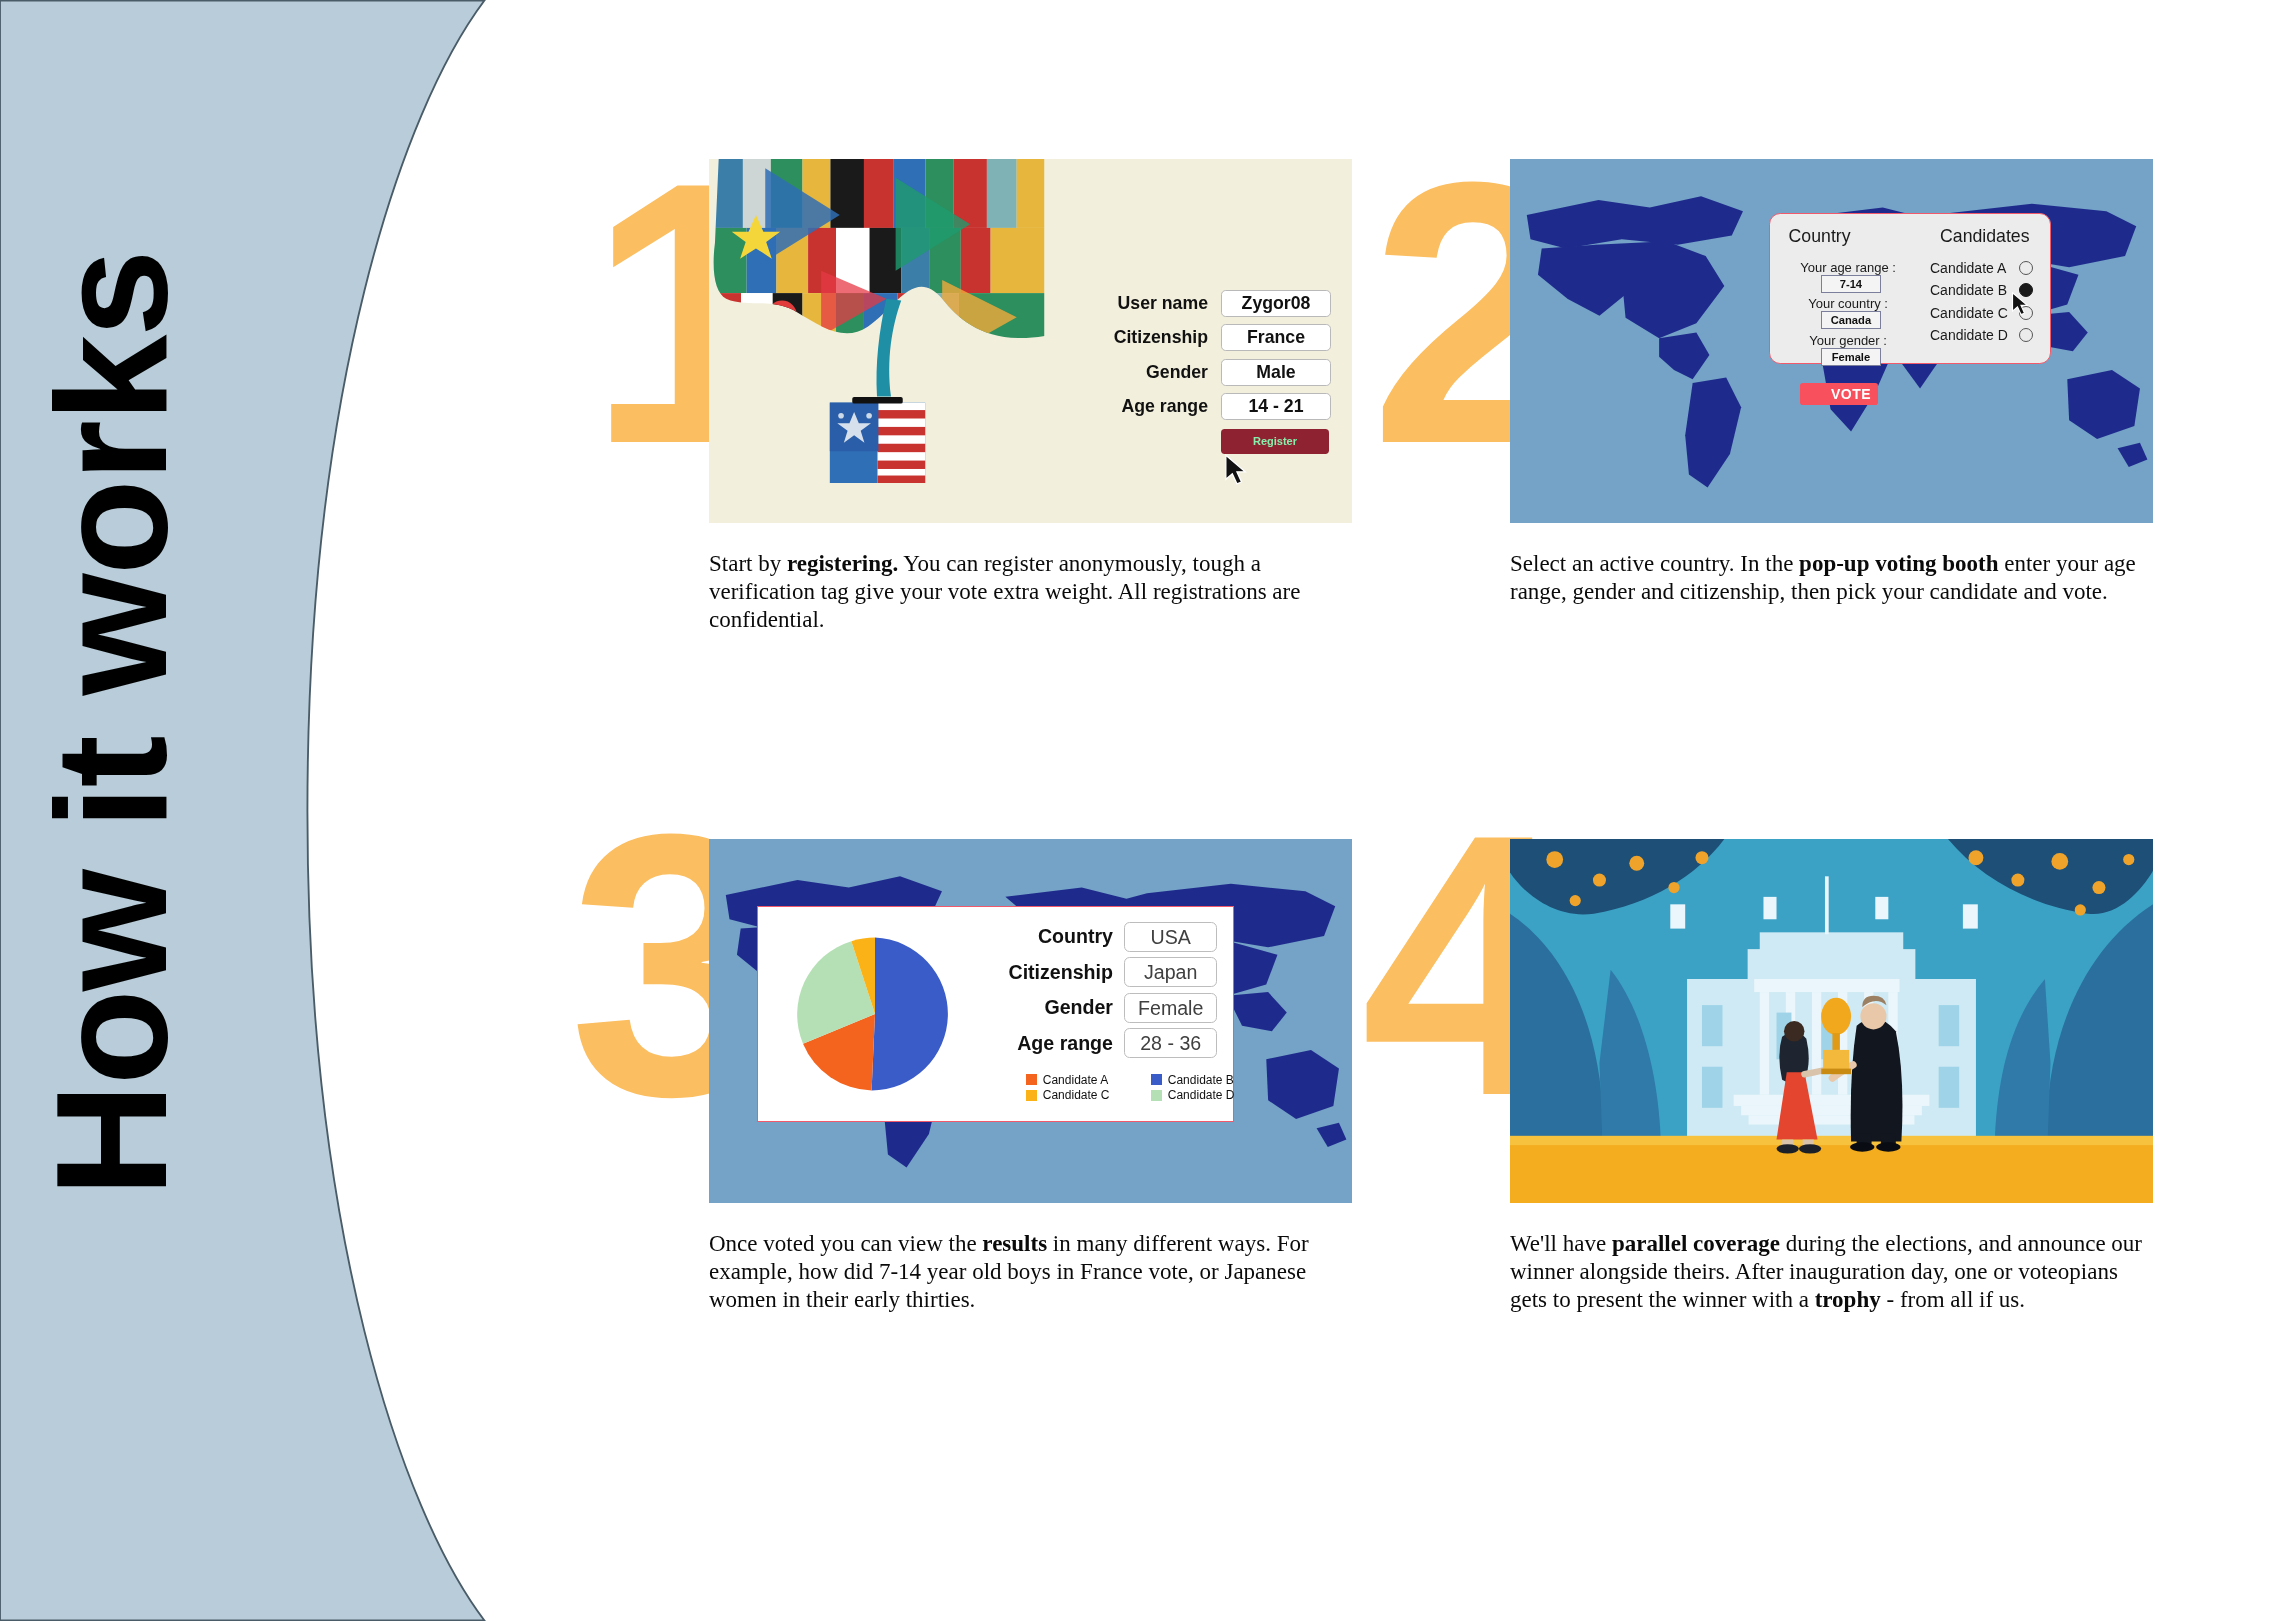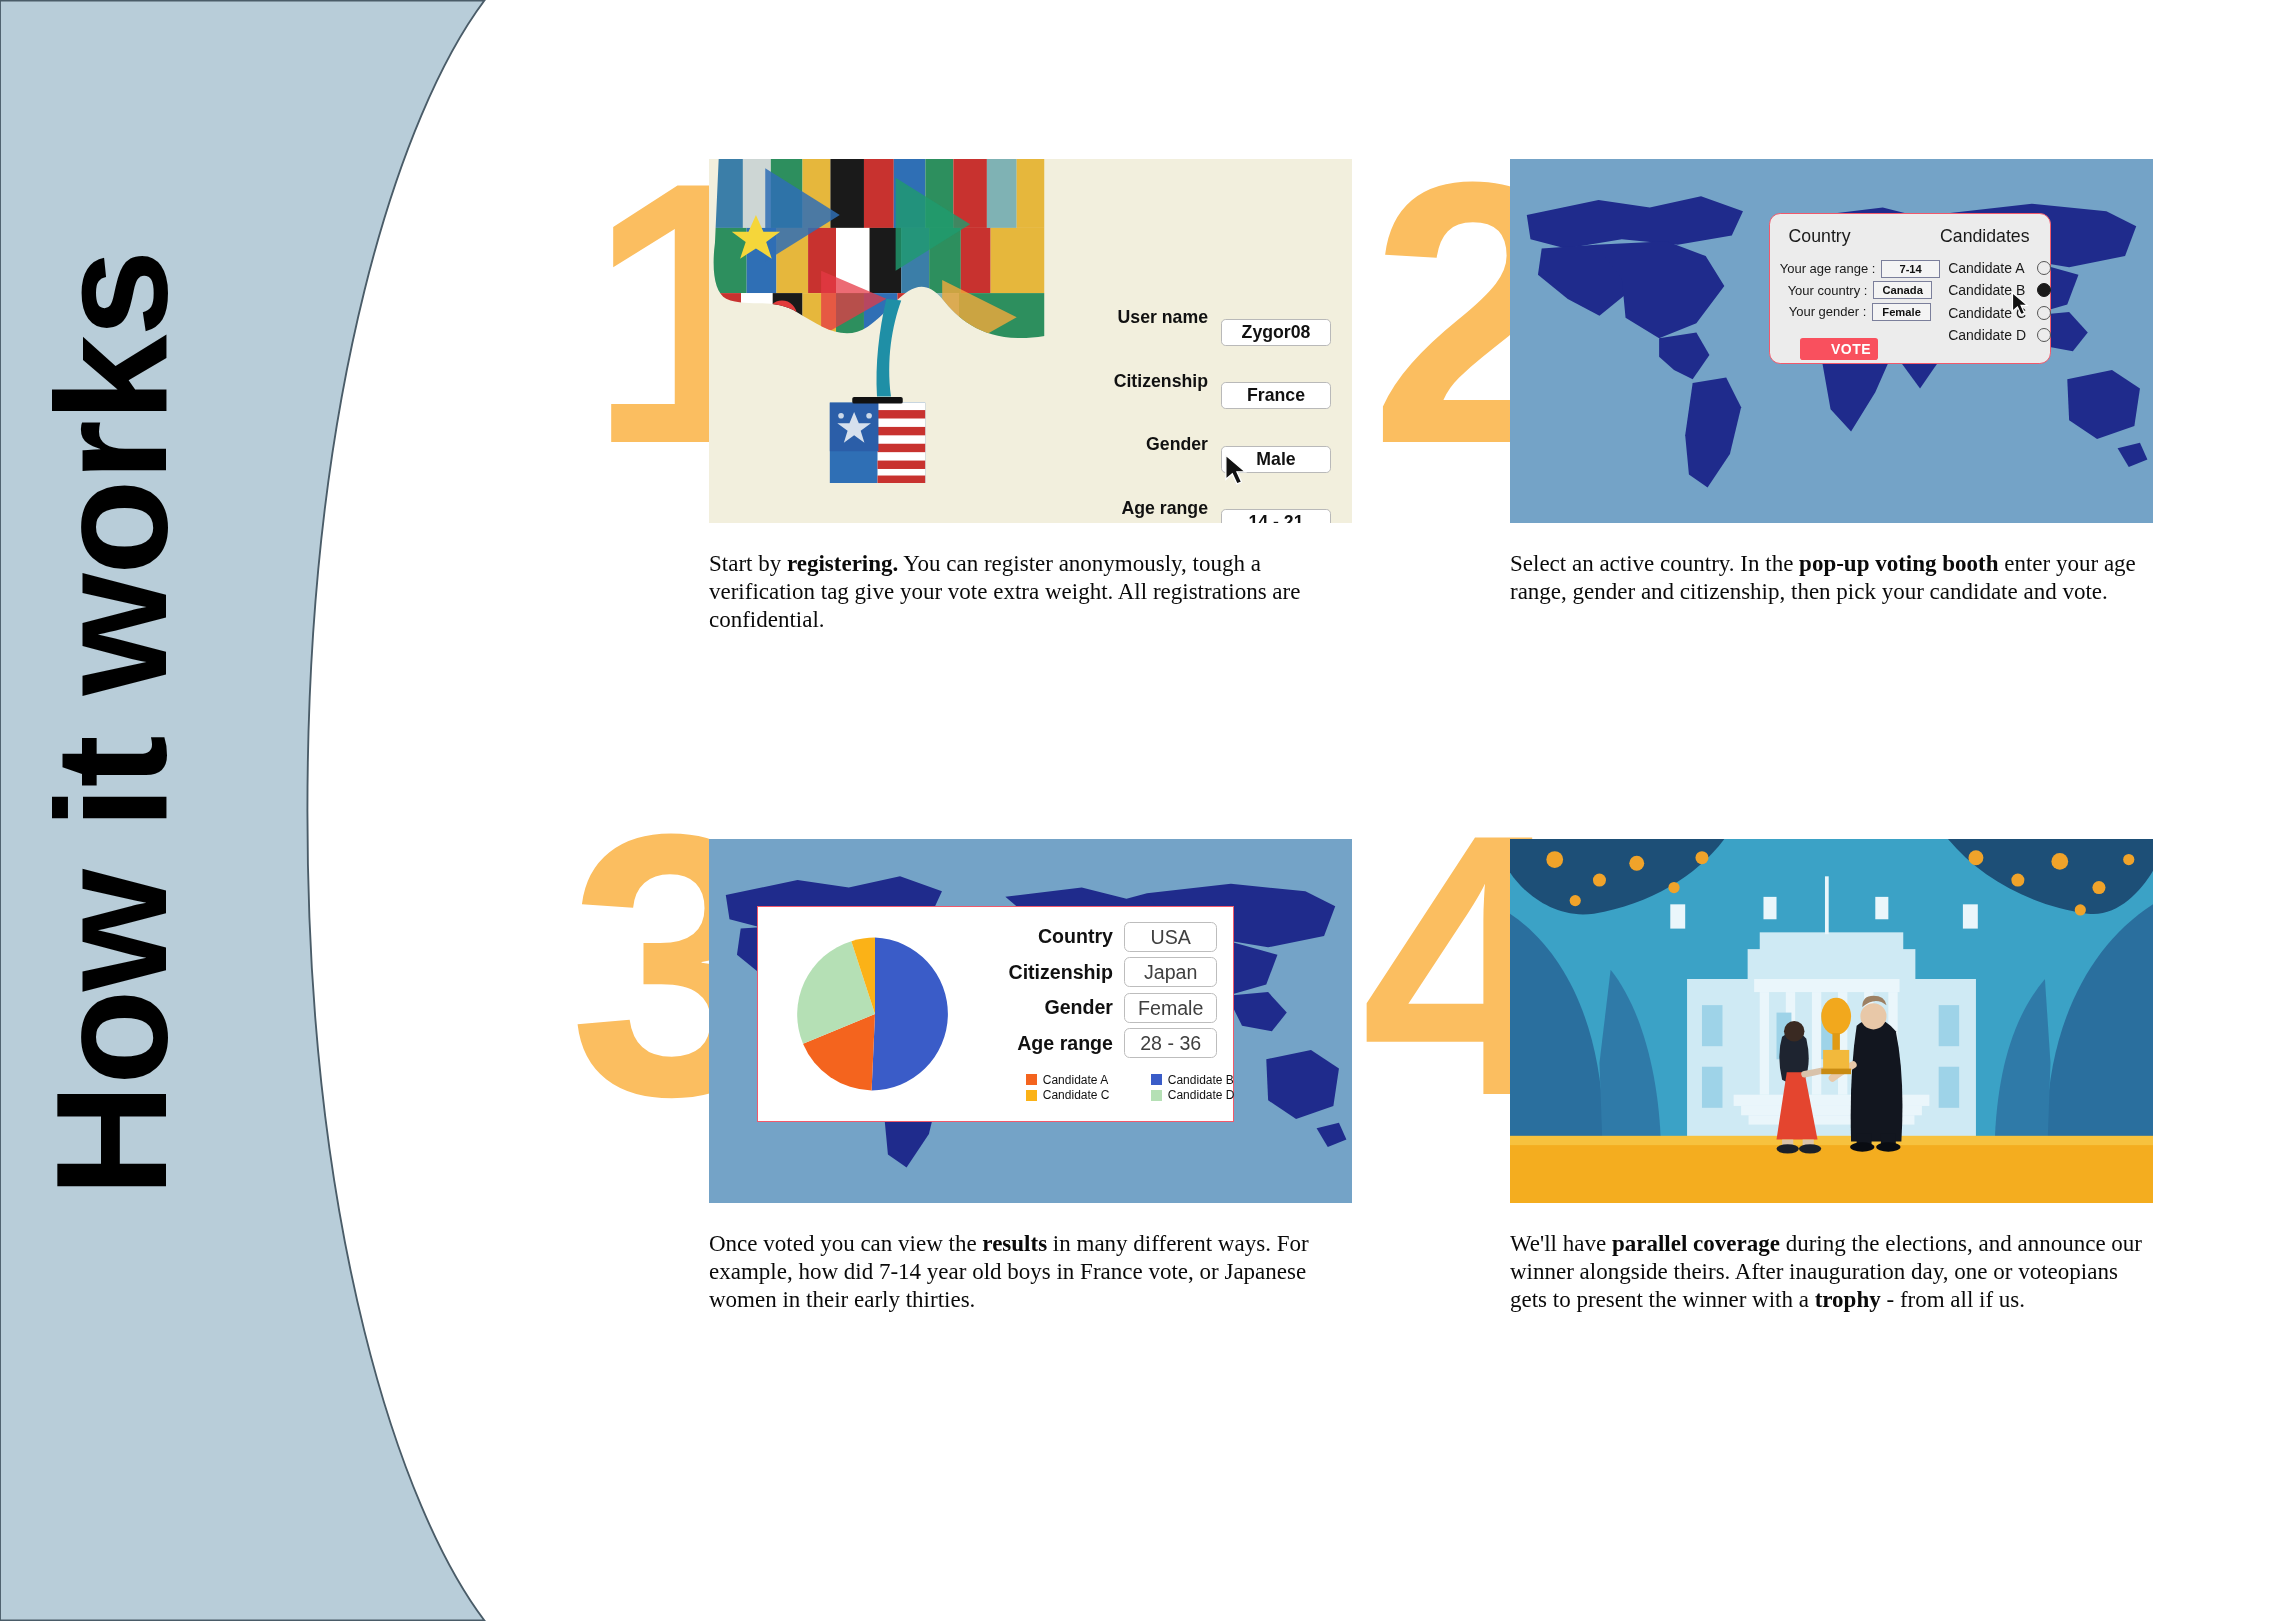--- a/index.html
+++ b/index.html
@@ -84,21 +84,21 @@
   }
   .logo .globe{
     display:inline-block;width:41px;height:41px;vertical-align:-3.7px;margin:0 0.9px;
   }
   .reg-form{position:absolute;left:359px;top:131px;}
   .reg-row{display:flex;align-items:center;justify-content:flex-end;margin-bottom:7.5px;}
   .reg-label{font-size:17.7px;font-weight:bold;color:#111;text-align:right;width:140px;margin-right:13px;}
   .reg-value{
     width:108px;height:25px;line-height:25px;text-align:center;
     background:#fff;border:0.9px solid #b9b9b9;border-radius:4.7px;
-    font-size:17.7px;font-weight:bold;color:#111;margin-top:29px;
+    font-size:17.7px;font-weight:bold;color:#111;
   }
   .reg-btn{
     margin-left:153px;margin-top:9.3px;
     width:108px;height:25px;line-height:25px;text-align:center;
     background:#8f2230;color:#86efac;border-radius:3.7px;
     font-size:11px;font-weight:bold;
   }
   .cursor{position:absolute;width:24px;height:32px;}
 
   
@@ -107,21 +107,21 @@
 
   
   .booth{
     position:absolute;left:259px;top:54px;width:280px;height:149px;
     background:#ececec;border:1.9px solid #f2596b;border-radius:11.2px;
   }
   .booth-head{display:flex;justify-content:space-between;padding:12px 20.5px 0 18.6px;}
   .booth-head div{font-size:17.7px;color:#1a1a1a;}
   .booth-body{display:flex;padding:13px 17px 0 13px;}
   .booth-left{width:154px;}
-  .bl-row{display:flex;align-items:center;justify-content:center;margin-bottom:3.7px;}
+  .bl-row{display:flex;align-items:center;justify-content:flex-end;margin-bottom:3.7px;flex-direction:column;}
   .bl-label{font-size:13px;color:#1a1a1a;margin-right:5.6px;white-space:nowrap;}
   .bl-val{
     min-width:50px;height:16px;line-height:16px;text-align:center;
     background:#f4f4f4;border:0.9px solid #7b7f9b;font-size:11.2px;font-weight:bold;color:#111;padding:0 3.7px;
   }
   .vote-btn{
     margin-top:17px;margin-left:17px;width:54px;height:22.4px;line-height:22.4px;
     background:#f9505e;color:#fff;text-align:center;border-radius:2.8px;
     font-size:14px;font-weight:bold;letter-spacing:0.5px;padding-left:24px;
   }

